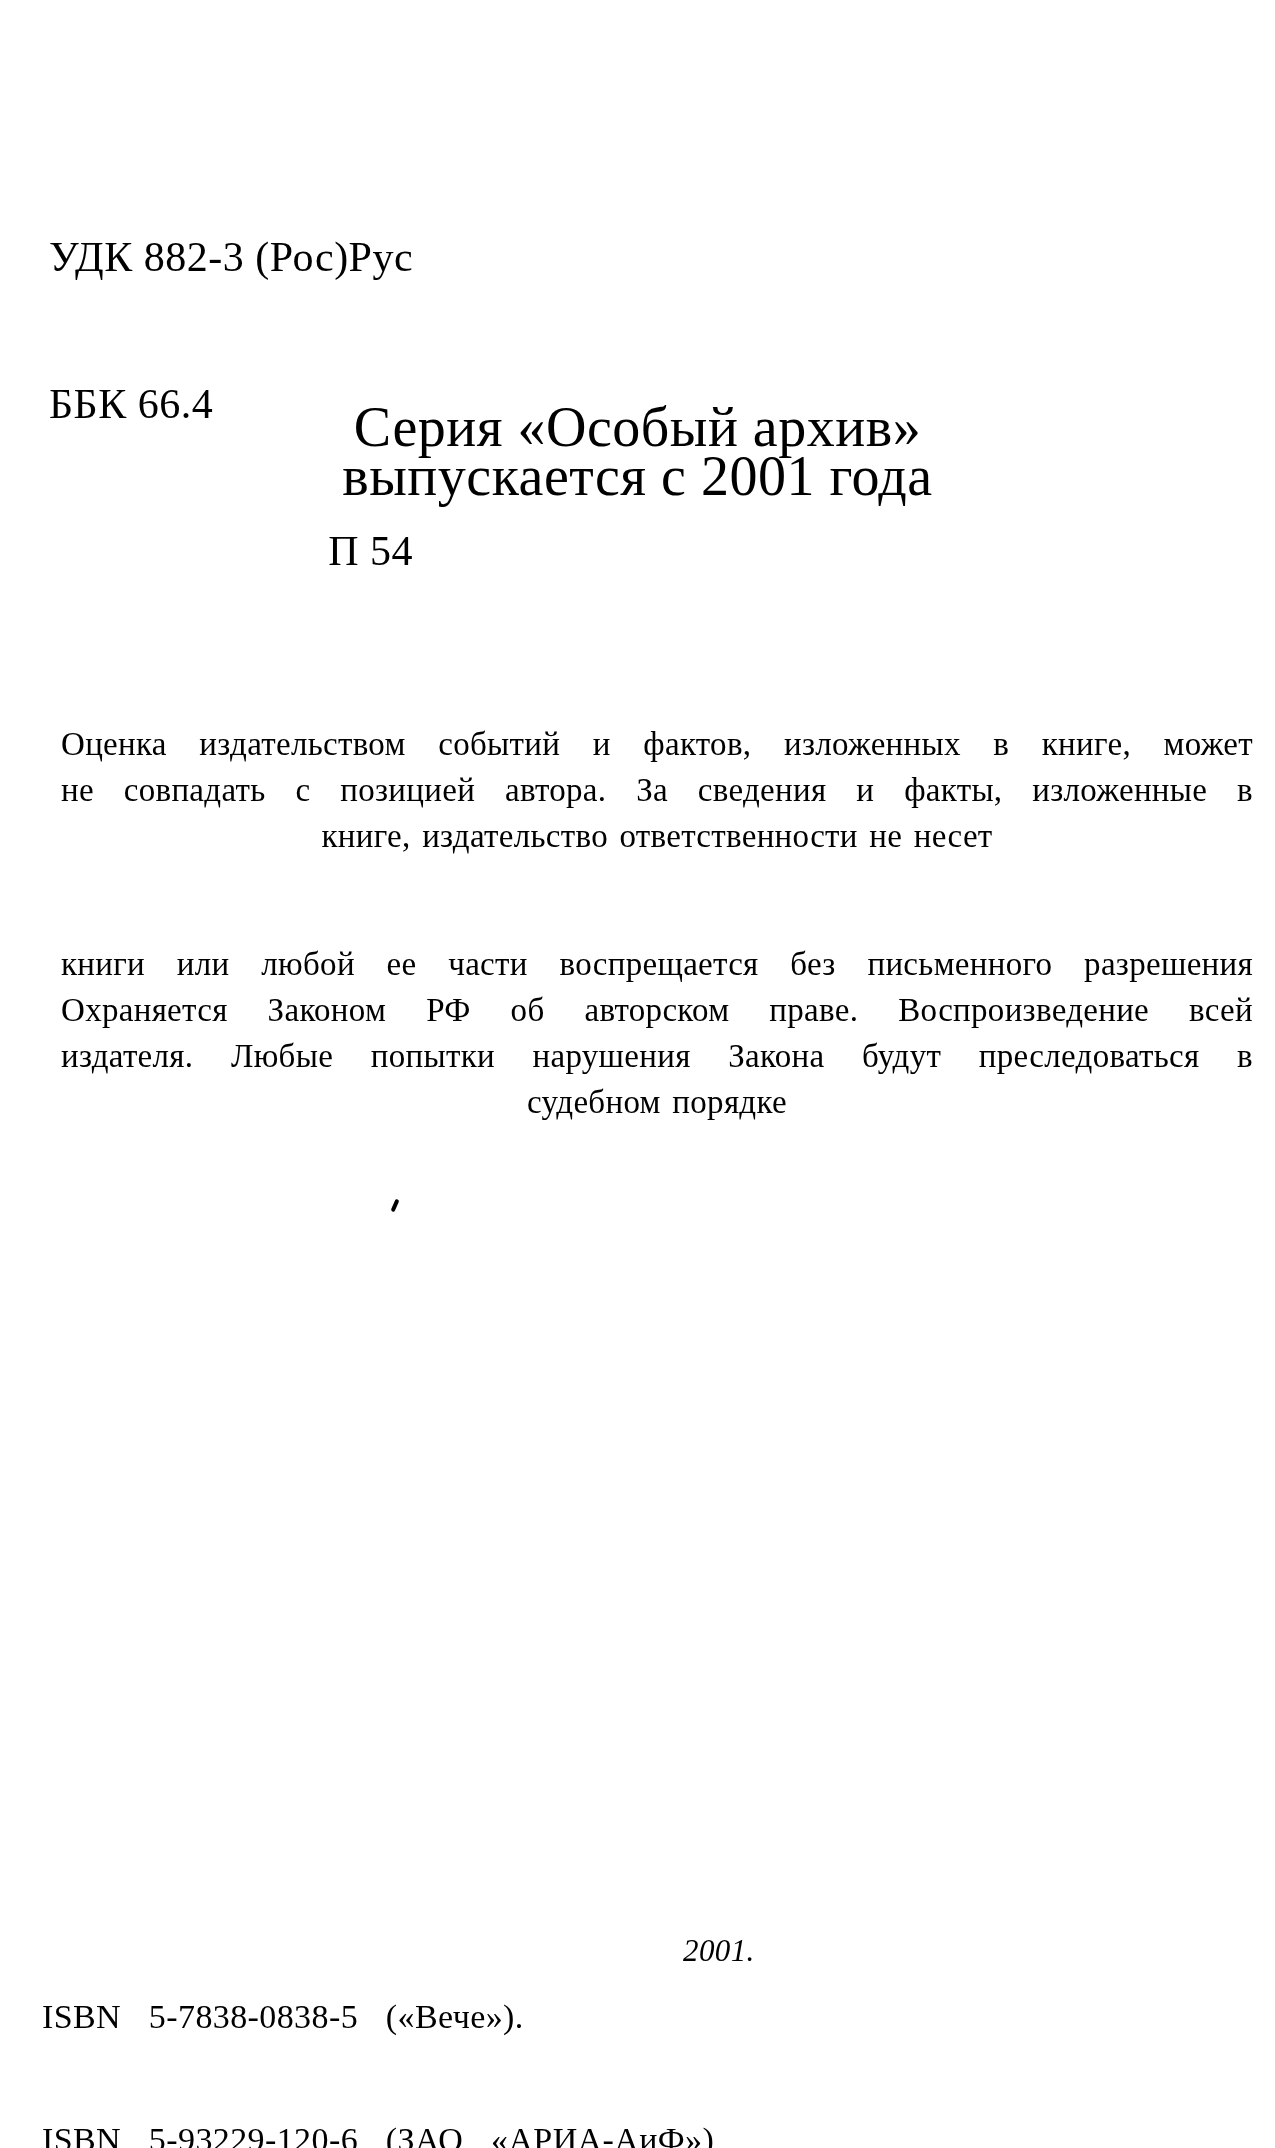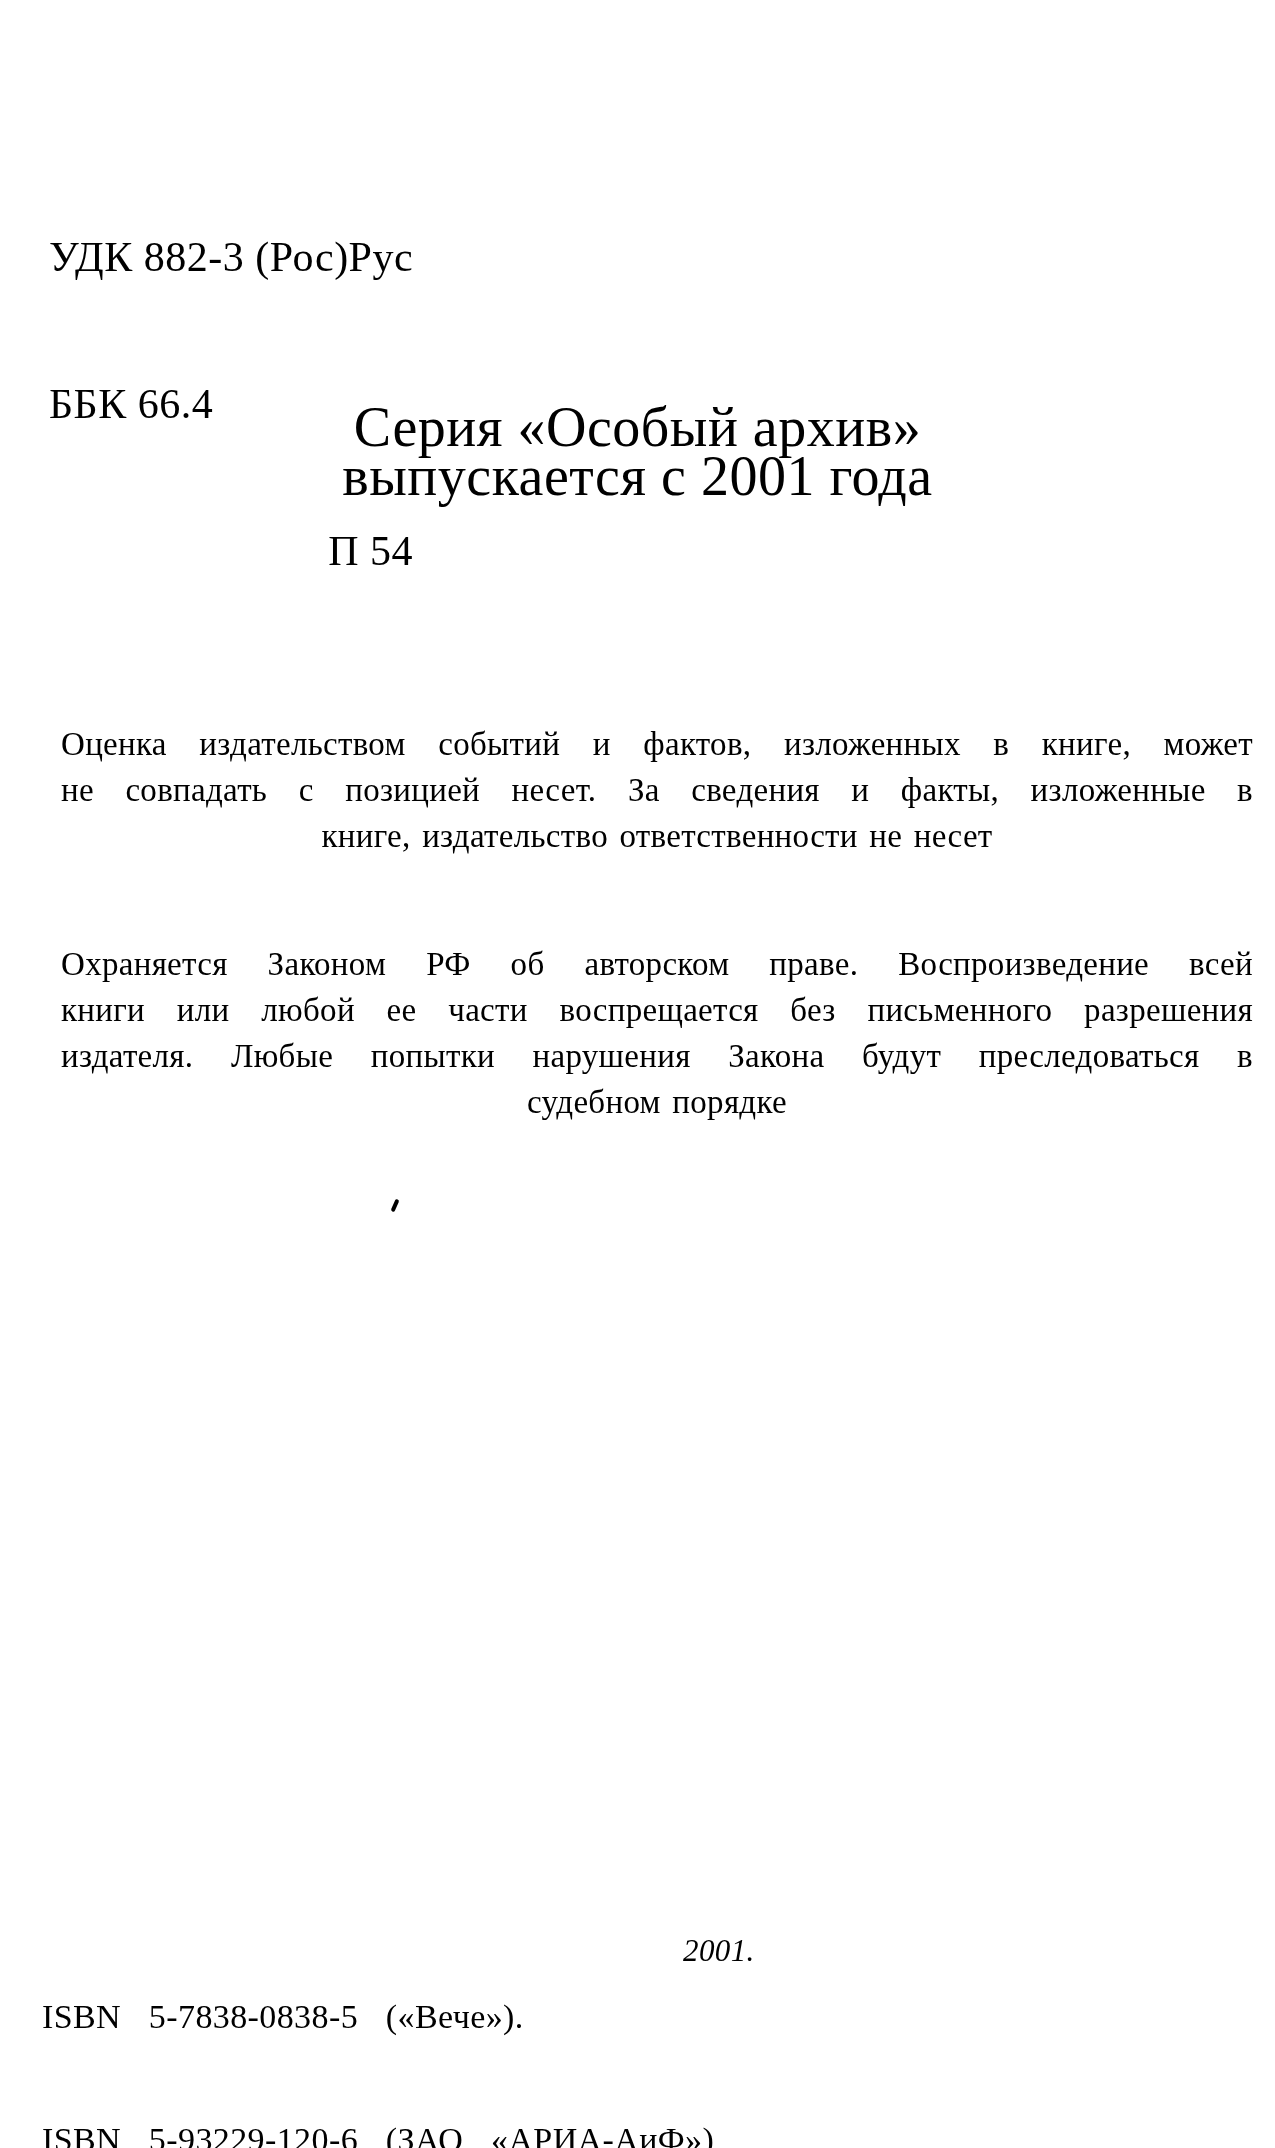--- a/index.html
+++ b/index.html
@@ -115,27 +115,27 @@
     <div class="indent">П 54</div>
   </div>
 
   <div class="series">
     <div>Серия «Особый архив»</div>
     <div>выпускается с 2001 года</div>
   </div>
 
   <div class="paragraph disclaimer">
     <div class="line-justify">Оценка издательством событий и фактов, изложенных в книге, может</div>
-    <div class="line-justify">не совпадать с позицией несет. За сведения и факты, изложенные в</div>
+    <div class="line-justify">не совпадать с позицией автора. За сведения и факты, изложенные в</div>
     <div class="line-center">книге, издательство ответственности не несет</div>
   </div>
 
   <div class="paragraph copyright-law">
+    <div class="line-justify">книги или любой ее части воспрещается без письменного разрешения</div>
     <div class="line-justify">Охраняется Законом РФ об авторском праве. Воспроизведение всей</div>
-    <div class="line-justify">книги или любой ее части воспрещается без письменного разрешения</div>
     <div class="line-justify">издателя. Любые попытки нарушения Закона будут преследоваться в</div>
     <div class="line-center">судебном порядке</div>
   </div>
 
   <div class="scan-artifact"></div>
 
   <div class="isbn-block">
     <div>ISBN  5-7838-0838-5  («Вече»).</div>
     <div>ISBN  5-93229-120-6  (ЗАО  «АРИА-АиФ»)</div>
   </div>

